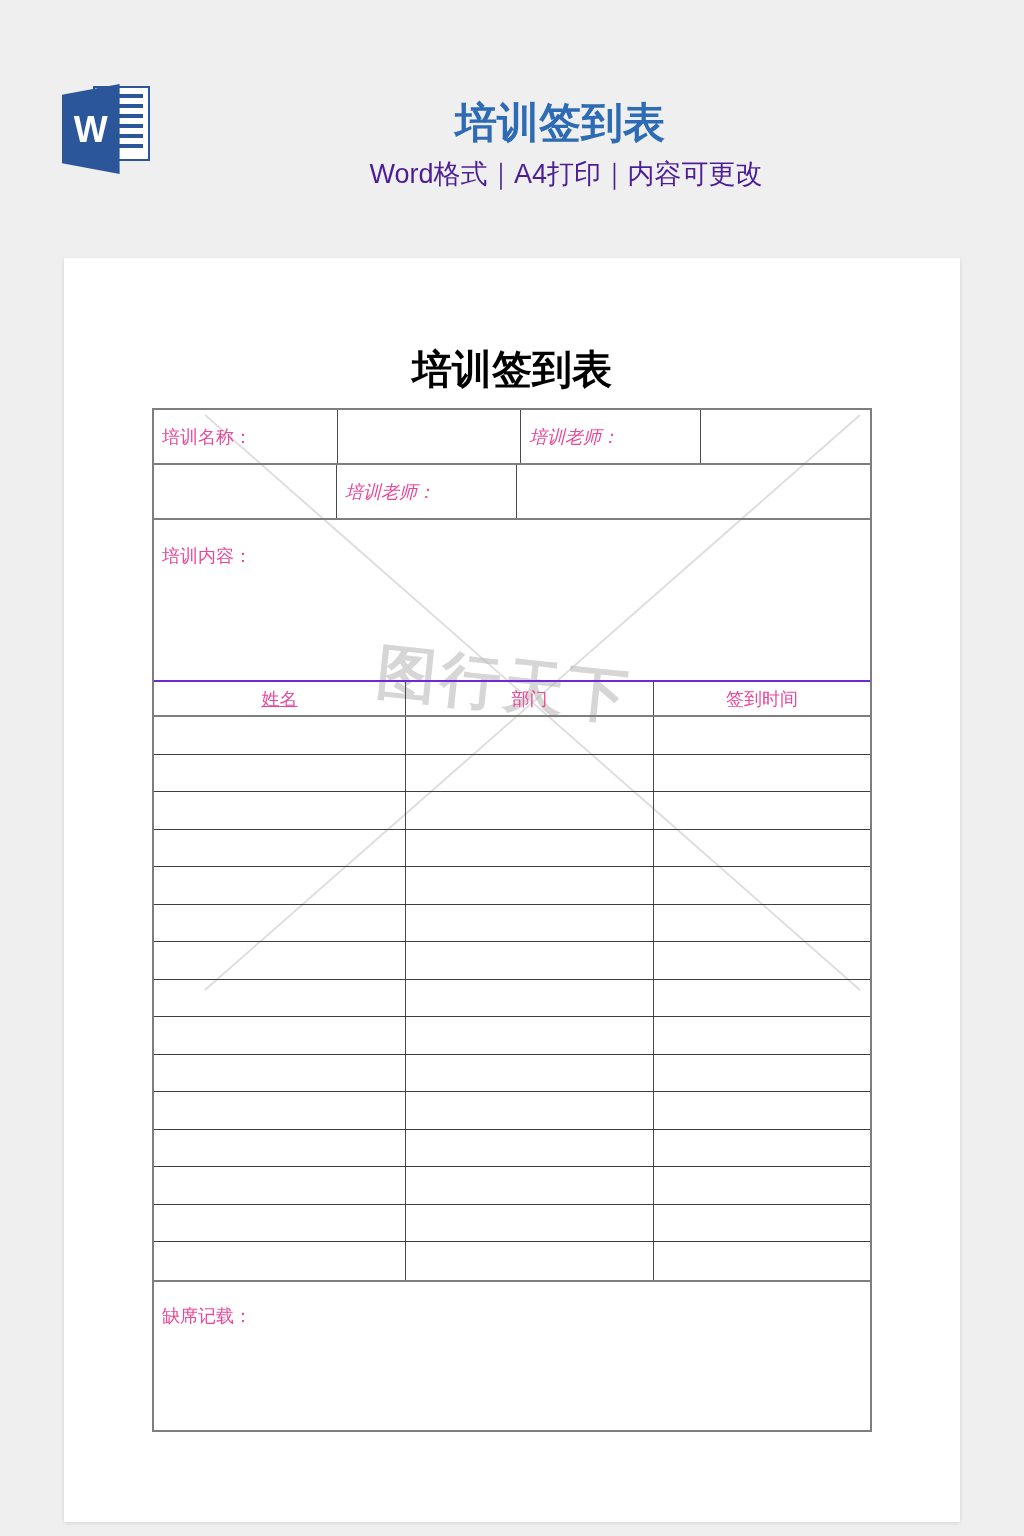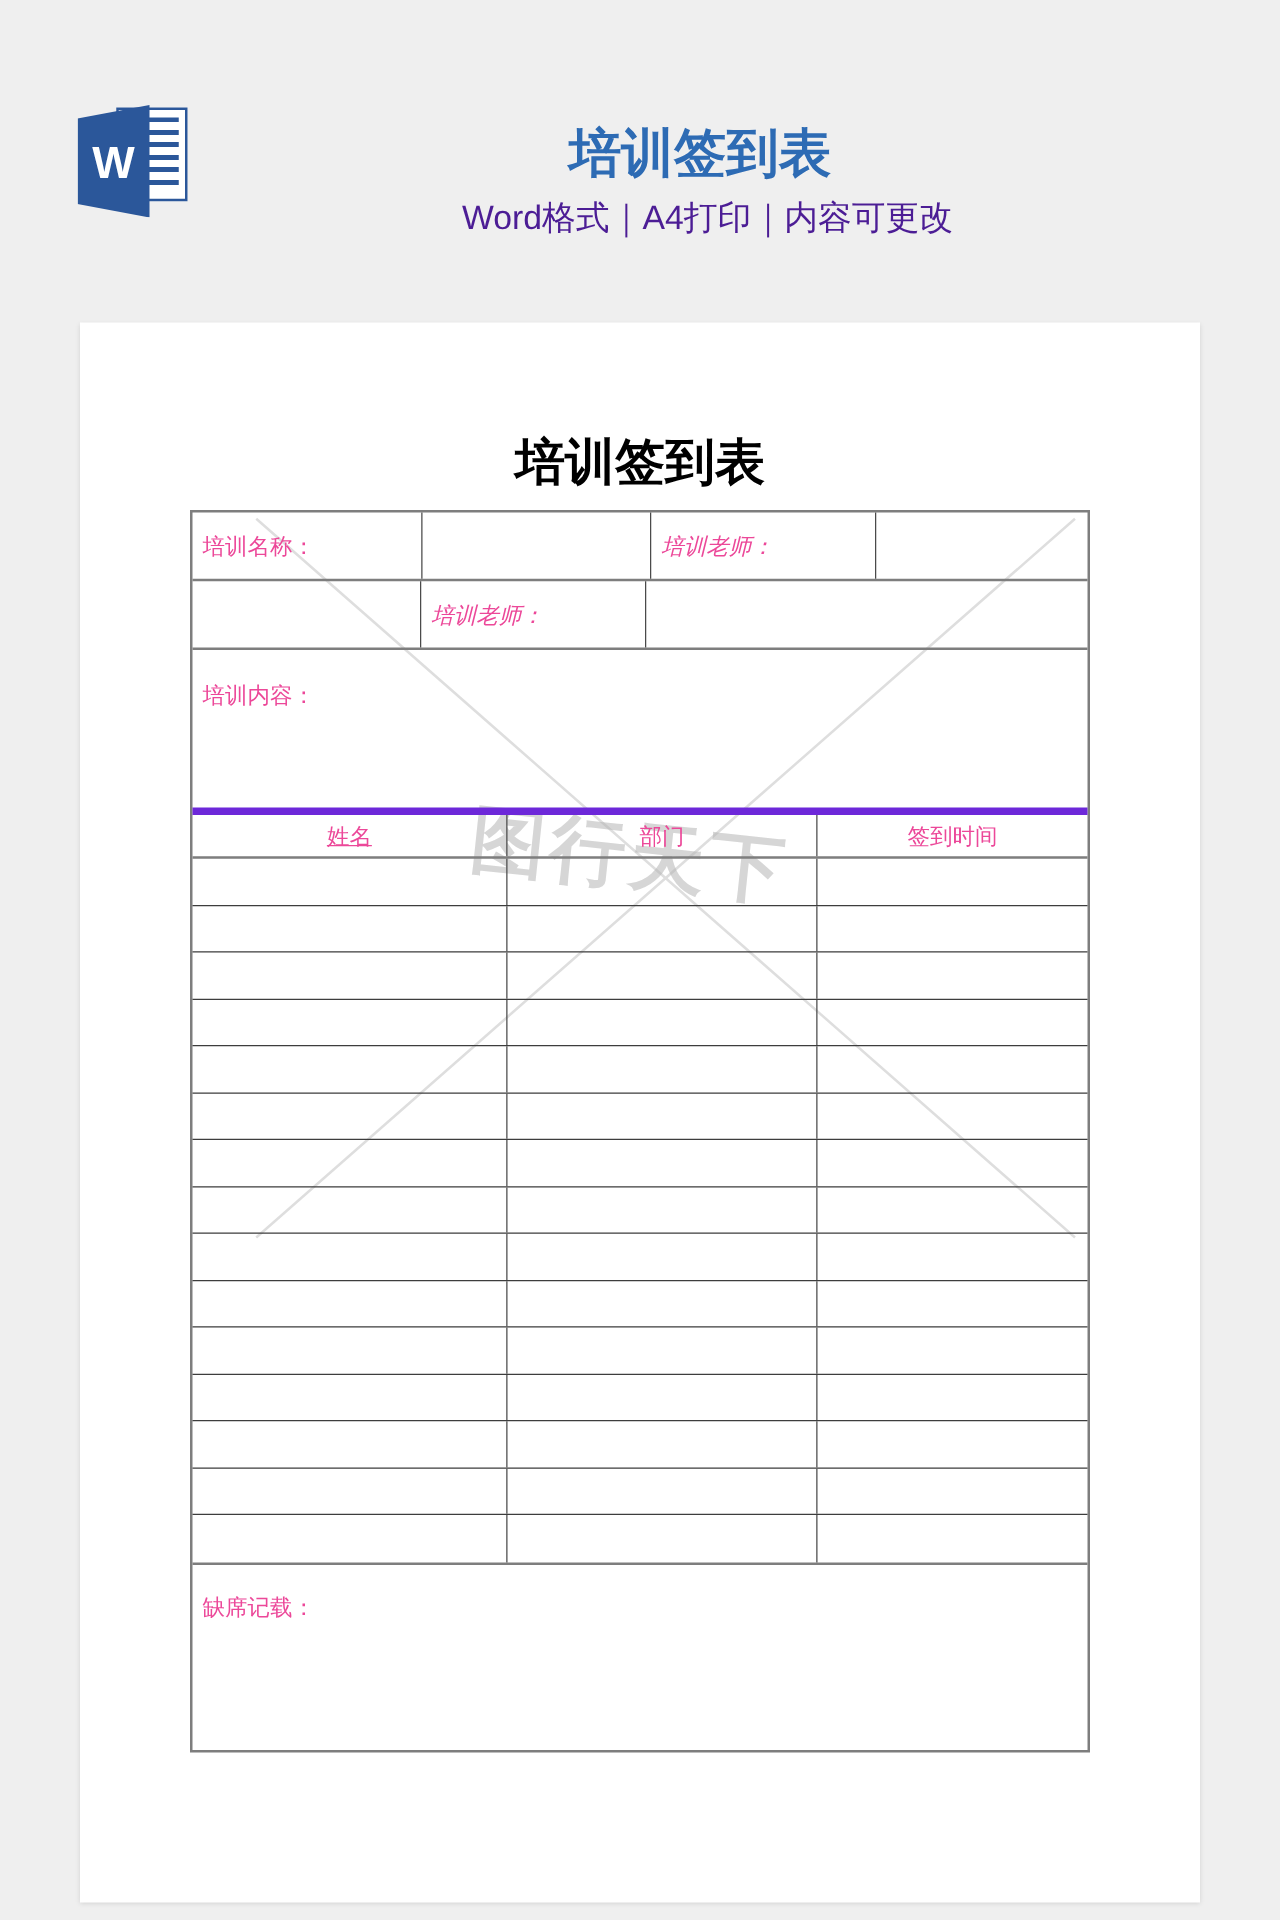--- a/index.html
+++ b/index.html
@@ -69,21 +69,21 @@
   .info-row { display:flex; height:55px; border-bottom:2px solid #7e7e7e; }
   .info-cell {
     display:flex; align-items:center; padding-left:8px;
     border-right:1px solid #4a4a4a; overflow:hidden;
   }
   .info-cell.c1 { width:184px; }
   .info-cell.c2 { width:183px; }
   .info-cell.c3 { width:180px;font-style:italic; }
   .info-cell.c4 { flex:1; border-right:none; }
 
-  .content-row { height:132px; border-bottom:6px solid #6d28d9; padding:24px 0 0 8px; }
+  .content-row { height:162px; border-bottom:2px solid #6d28d9; padding:24px 0 0 8px; }
   .absent-row  { height:148px; padding:22px 0 0 8px; }
 
   .sign-header { display:flex; height:35px; border-bottom:2px solid #7e7e7e; }
   .sign-header .hcell {
     display:flex; align-items:center; justify-content:center;
     border-right:1px solid #4a4a4a;
   }
   .sign-rows { border-bottom:2px solid #7e7e7e; }
   .sign-row { display:flex; height:37.5px; border-bottom:1px solid #3d3d3d; }
   .sign-row:last-child { border-bottom:none; }

